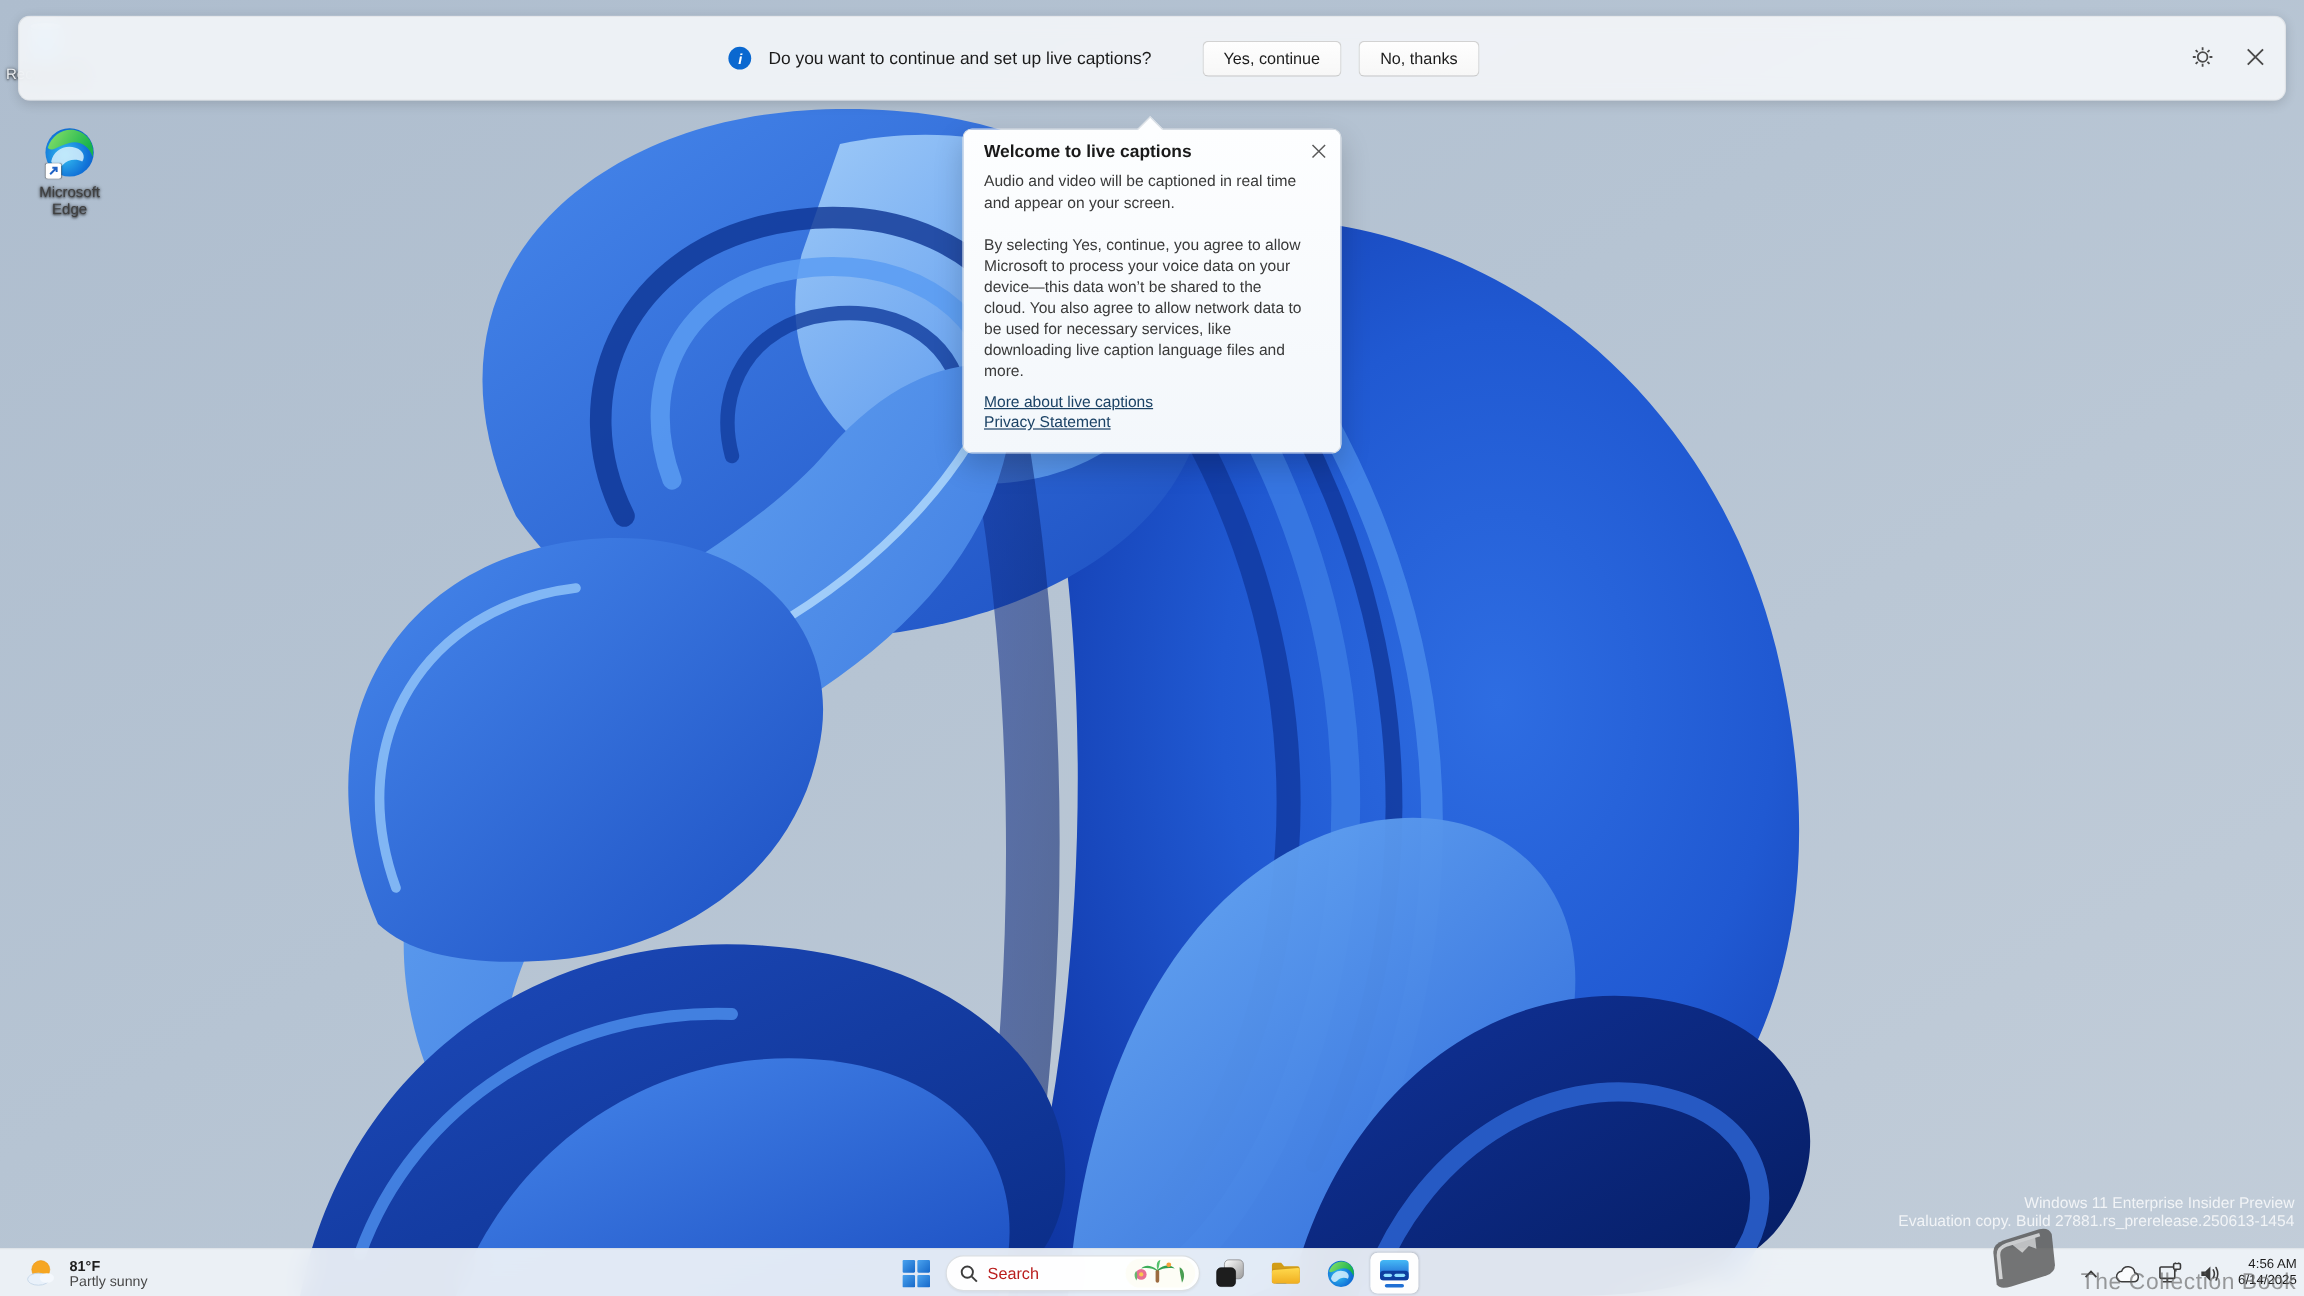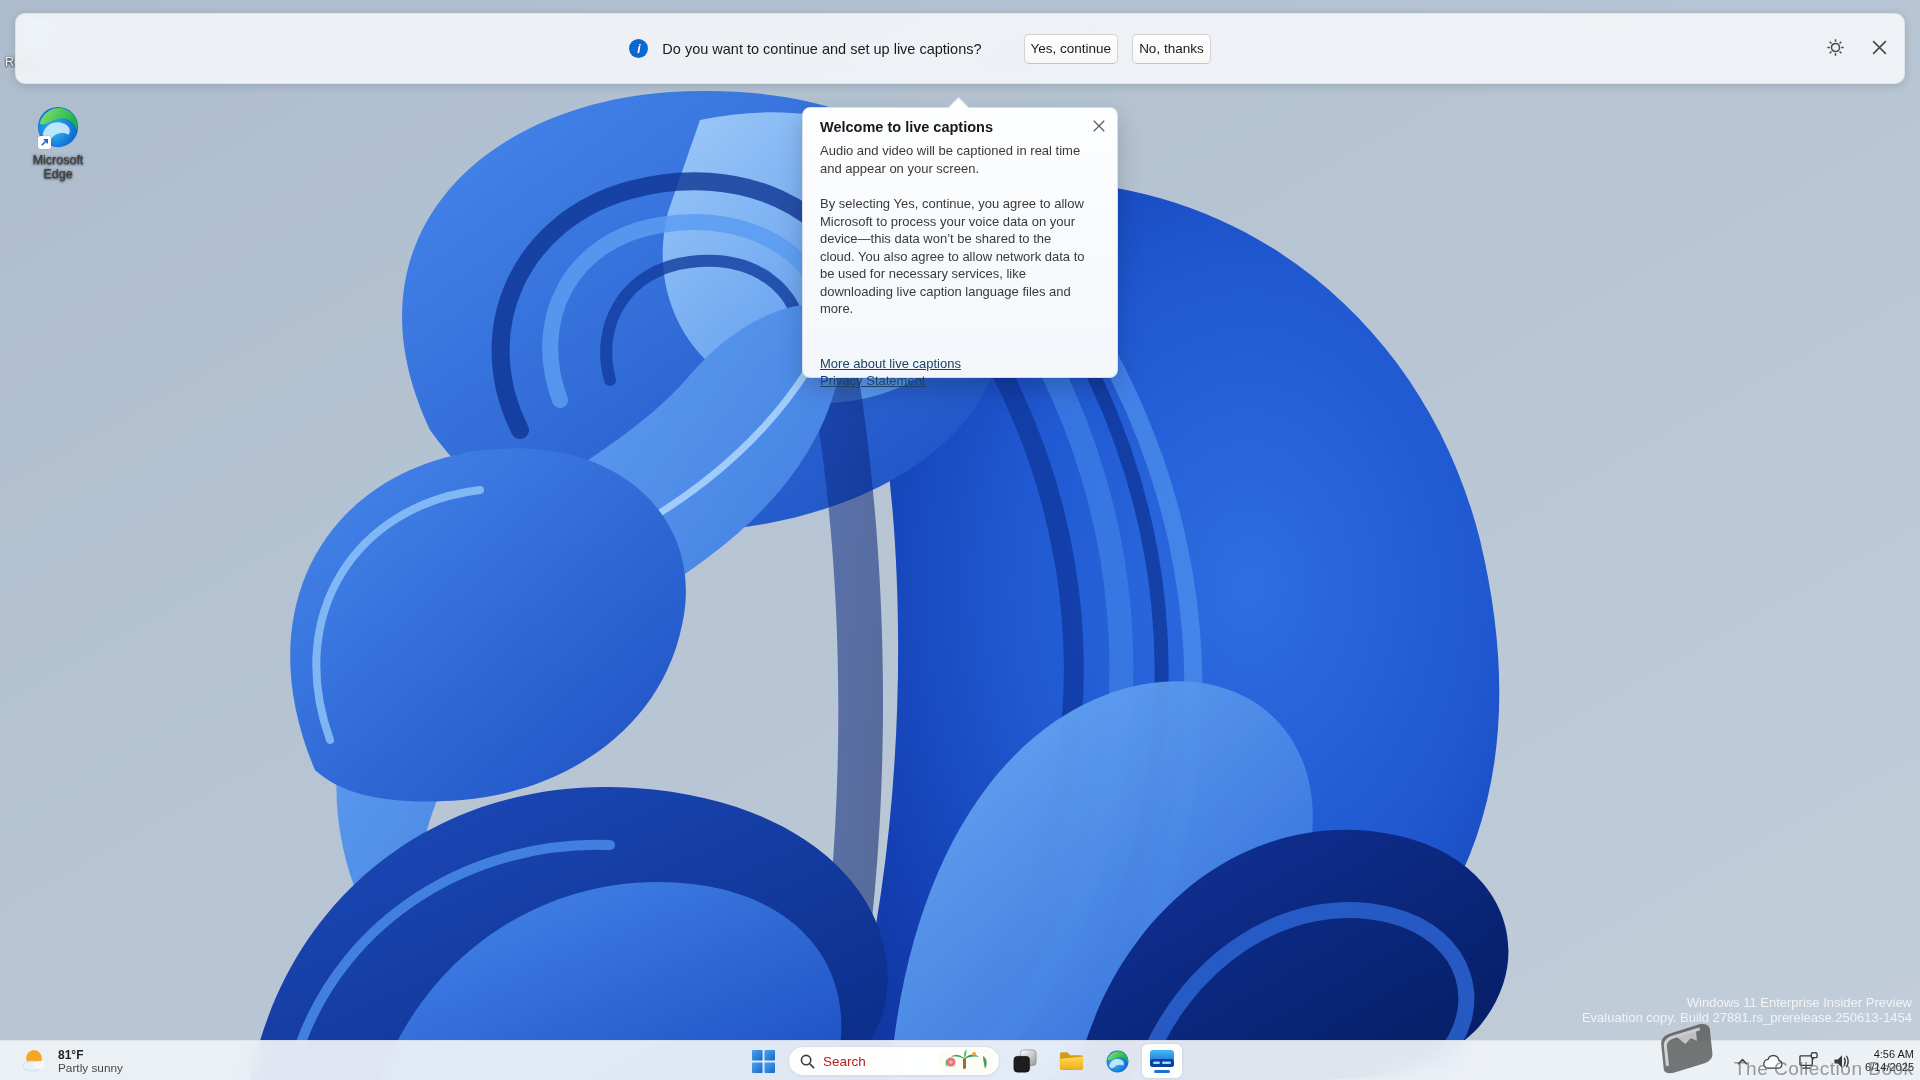--- a/index.html
+++ b/index.html
@@ -25,37 +25,37 @@
 
   
   .caption-banner { position:absolute; left:15px; top:13px; width:1890px; height:71px; z-index:5;
                     background:rgba(249,250,252,.84); backdrop-filter:blur(8px) saturate(1.2);
                     border:1px solid rgba(0,0,0,.06); border-radius:10px;
                     box-shadow:0 2px 10px rgba(0,0,0,.14); display:flex; align-items:center; justify-content:center; }
   .banner-center { display:flex; align-items:center; gap:14px; transform:translateX(-40px); }
   .info-dot { width:19px; height:19px; border-radius:50%; background:#0a68d0; color:#fff; font-size:12px;
               font-weight:bold; display:flex; align-items:center; justify-content:center; font-style:italic; }
   .banner-text { font-size:14.5px; color:#1b1b1b; margin-right:28px; }
-  .win-btn { height:30px; padding:0 6px; background:linear-gradient(#fefefe,#f7f7f7); border:1px solid #d2d2d2;
+  .win-btn { height:30px; padding:0 17px; background:linear-gradient(#fefefe,#f7f7f7); border:1px solid #d2d2d2;
              border-bottom-color:#c4c4c4; border-radius:5px; font-size:13.5px; color:#1c1c1c;
              font-family:"Liberation Sans",sans-serif; display:flex; align-items:center; cursor:pointer; }
   .banner-right { position:absolute; right:16px; top:24px; display:flex; gap:26px; align-items:center; }
   .icon-btn { background:none; border:none; cursor:pointer; display:flex; align-items:center; justify-content:center; padding:0; }
 
   
   .flyout { position:absolute; left:802px; top:107px; width:316px; height:271px; z-index:6;
             background:linear-gradient(#fdfeff,#f3f7fb); border:1px solid #d9dee4; border-radius:8px;
             box-shadow:0 10px 24px rgba(0,0,0,.18); padding:10px 17px 6px 17px; }
   .flyout-tail { position:absolute; left:148px; top:-8px; width:15px; height:15px; background:#fdfeff;
                  border-left:1px solid #d9dee4; border-top:1px solid #d9dee4; transform:rotate(45deg); }
   .flyout-title { font-size:14.5px; font-weight:bold; color:#191919; line-height:18px; }
   .flyout p { width:268px; font-size:13px; line-height:17.5px; color:#3a3a3a; }
   .flyout .p1 { margin-top:6px; }
   .flyout .p2 { margin-top:18px; }
-  .flyout-links { margin-top:37px; }
+  .flyout-links { margin-top:8px; }
   .flyout-link { display:block; width:max-content; font-size:13px; line-height:17.5px; color:#1b4265;
                  text-decoration:underline; }
   .flyout-close { position:absolute; right:11px; top:11px; }
 
   
   .taskbar { position:absolute; left:0; bottom:0; width:1920px; height:40px; z-index:4;
              background:rgba(239,243,247,.93); backdrop-filter:blur(10px);
              border-top:1px solid rgba(0,0,0,.05); }
   .tb-weather { position:absolute; left:14px; top:0; height:40px; display:flex; align-items:center; gap:8px;
                 padding:0 6px; border-radius:5px; cursor:pointer; }

